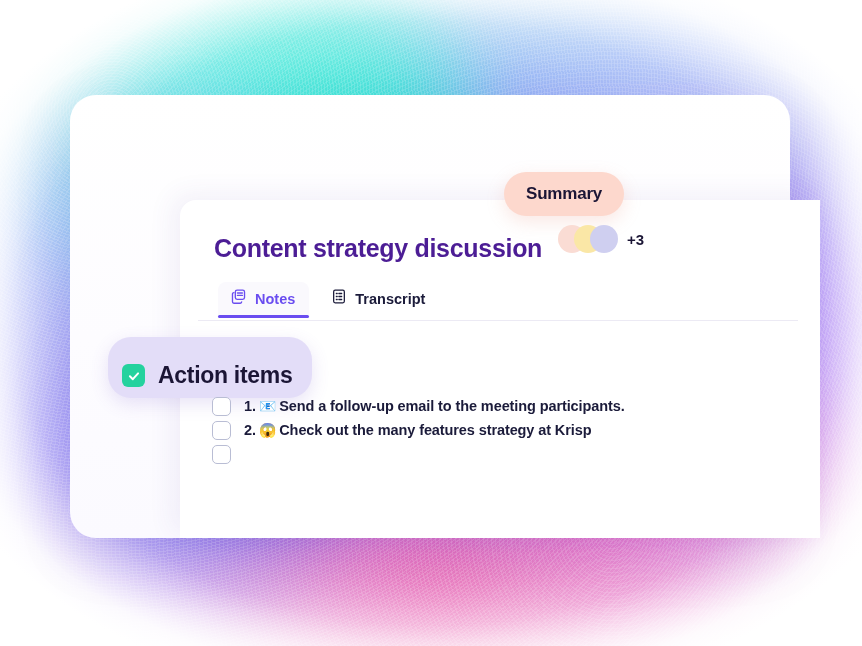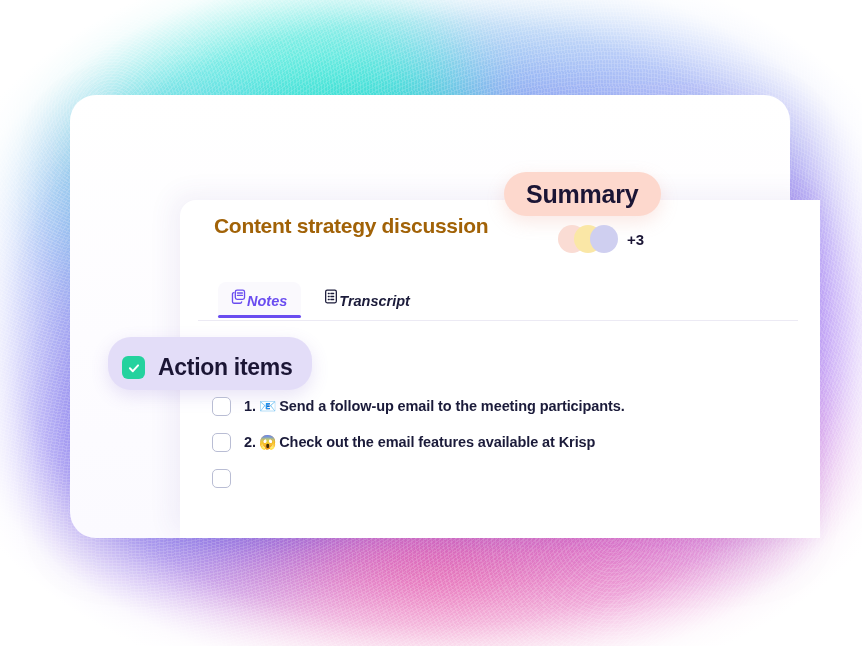--- a/index.html
+++ b/index.html
@@ -149,21 +149,21 @@
     top: 172px;
     height: 44px;
     padding: 0 22px;
     display: flex;
     align-items: center;
     background: #fdd8cd;
     border-radius: 22px;
     box-shadow: 0 6px 18px rgba(230, 150, 130, 0.22);
   }
   #summary-pill .label {
-    font-size: 25px;
+    font-size: 17px;
     font-weight: bold;
     color: #1b1535;
     letter-spacing: -0.2px;
     white-space: nowrap;
   }
 
   
   #avatar-group {
     position: absolute;
     left: 558px;
@@ -181,46 +181,45 @@
     margin-left: 9px;
     font-size: 15px;
     font-weight: bold;
     color: #1b1535;
   }
 
   
   #note-title {
     position: absolute;
     left: 214px;
-    top: 214px;
-    font-size: 21px;
-    font-weight: bold;
-    color: #a16207;
+    top: 234px;
+    font-size: 25px;
+    font-weight: bold;
+    color: #4c1d95;
     letter-spacing: -0.3px;
     white-space: nowrap;
   }
 
   
   #tabs {
     position: absolute;
     left: 218px;
     top: 282px;
     display: flex;
     align-items: flex-end;
     gap: 10px;
   }
   .tab {
     display: flex;
-    align-items: flex-end;
-    gap: 0;
+    align-items: center;
+    gap: 8px;
     padding: 6px 14px 9px 12px;
     border-radius: 8px 8px 0 0;
     cursor: pointer;
     position: relative;
-    font-style: italic;
   }
   .tab .tab-label {
     font-size: 14.5px;
     font-weight: bold;
     white-space: nowrap;
   }
   .tab.active {
     background: #faf9fd;
   }
   .tab.active .tab-label { color: #6a4df0; }
@@ -243,21 +242,21 @@
     height: 1px;
     background: #eceaf4;
   }
 
   
   #action-pill {
     position: absolute;
     left: 108px;
     top: 337px;
     height: 45px;
-    padding: 8px 20px 0 14px;
+    padding: 16px 20px 0 14px;
     display: flex;
     align-items: center;
     gap: 13px;
     background: #e3ddf8;
     border-radius: 23px;
     box-shadow: 0 6px 18px rgba(110, 80, 200, 0.16);
   }
   #action-pill .pill-label {
     font-size: 23px;
     font-weight: bold;
@@ -276,21 +275,20 @@
     flex: none;
   }
 
   
   #action-list {
     position: absolute;
     left: 212px;
     top: 394px;
     display: flex;
     flex-direction: column;
-    gap: 12px;
   }
   .action-row {
     display: flex;
     align-items: center;
     gap: 13px;
     height: 24px;
   }
   .check-box-empty {
     width: 19px;
     height: 19px;
@@ -389,21 +387,21 @@
     <div class="action-row">
       <span class="check-box-empty"></span>
       <span class="action-text">
         <span class="action-num">1.</span><span class="action-emoji">📧</span><span>Send a follow-up email to the meeting participants.</span>
       </span>
     </div>
 
     <div class="action-row">
       <span class="check-box-empty"></span>
       <span class="action-text">
-        <span class="action-num">2.</span><span class="action-emoji">😱</span><span>Check out the email features available at Krisp</span>
+        <span class="action-num">2.</span><span class="action-emoji">😱</span><span>Check out the many features strategy at Krisp</span>
       </span>
     </div>
 
     <div class="action-row">
       <span class="check-box-empty"></span>
     </div>
 
 
   </div>
 

